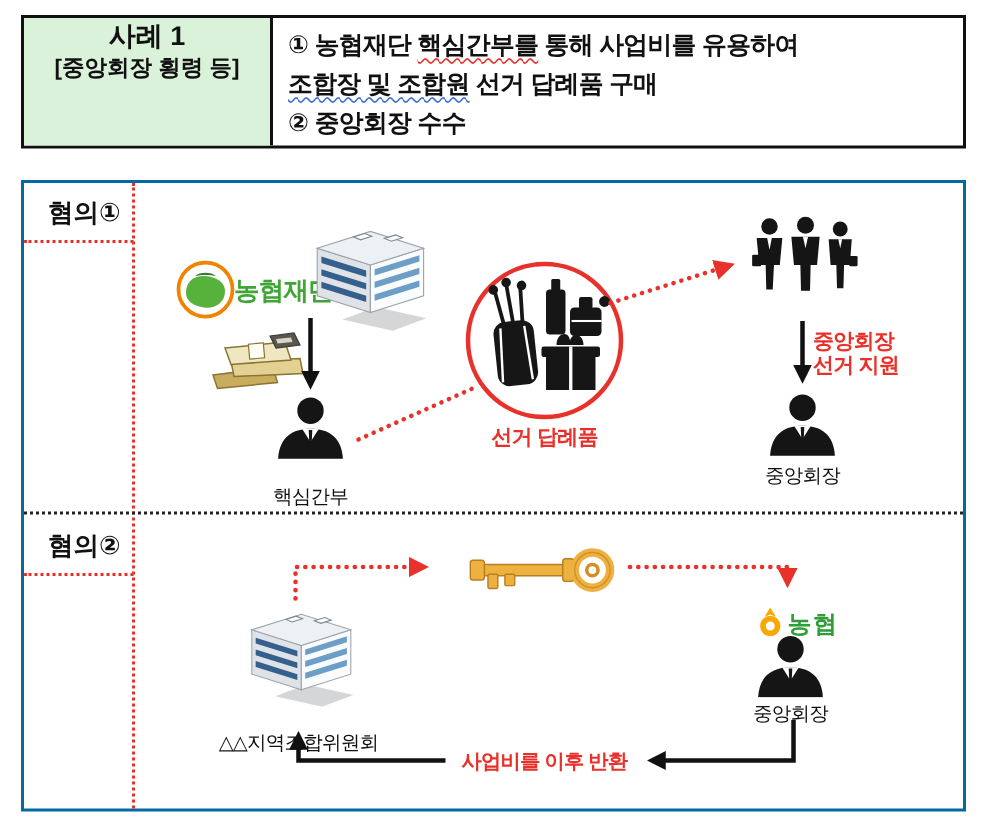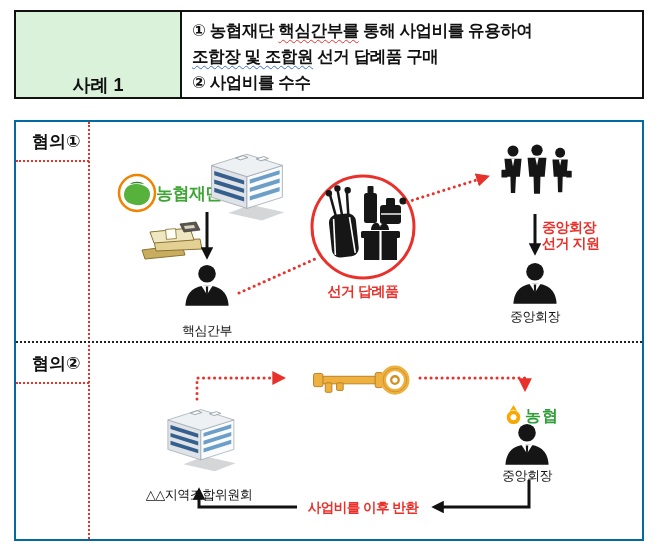--- a/index.html
+++ b/index.html
@@ -3,21 +3,21 @@
 <meta charset="utf-8">
 <style>
   html,body{margin:0;padding:0;background:#fff;}
   body{font-family:"Liberation Sans","DejaVu Sans",sans-serif;}
   .stage{position:relative;width:658px;height:549px;background:#fff;overflow:hidden;}
 
   
   .hdr{position:absolute;left:14px;top:10px;width:630px;height:89px;border:2px solid #111;
        display:flex;box-sizing:border-box;background:#fff;}
   .hdr-left{width:164px;background:#daf2da;border-right:2px solid #111;display:flex;
-            flex-direction:column;align-items:center;justify-content:flex-end;text-align:center;}
+            flex-direction:column;align-items:center;justify-content:flex-start;text-align:center;}
   .hdr-left .t1{font-size:18px;font-weight:bold;color:#111;line-height:24px;}
   .hdr-left .t2{font-size:15px;font-weight:bold;color:#111;line-height:20px;}
   .hdr-right{flex:1;padding:5px 4px 0 10px;font-size:16.5px;font-weight:bold;color:#111;
              line-height:26px;letter-spacing:-0.4px;white-space:nowrap;}
   .hdr-right .ln2{}
   .u-red{text-decoration-line:underline;text-decoration-style:wavy;text-decoration-color:#e8312a;
          text-decoration-thickness:1px;text-underline-offset:3px;}
   .u-blue{text-decoration-line:underline;text-decoration-style:wavy;text-decoration-color:#3b6fd4;
           text-decoration-thickness:1px;text-underline-offset:3px;}
 
@@ -38,25 +38,26 @@
   .blk{fill:none;stroke:#111;stroke-width:3;}
 </style>
 </head>
 <body>
 
 <div class="stage">
 
   <div class="hdr">
     <div class="hdr-left">
       <div class="t1">사례 1</div>
+      <div class="t2">[중앙회장 횡령 등]</div>
     </div>
     <div class="hdr-right">
       <div class="ln1"><span>①</span> <span>농협재단 </span><span class="u-red">핵심간부를</span><span> 통해 사업비를 유용하여</span></div>
       <div class="ln2"><span class="u-blue">조합장 및 조합원</span><span> 선거 답례품 구매</span></div>
-      <div class="ln1"><span>②</span> <span>사업비를 수수</span></div>
+      <div class="ln1"><span>②</span> <span>중앙회장 수수</span></div>
     </div>
   </div>
 
   <div class="main">
 
     <div class="abs vline-red"></div>
     <div class="abs hline-red" style="top:38px;"></div>
     <div class="abs sep"></div>
     <div class="abs hline-red" style="top:260px;"></div>
 

